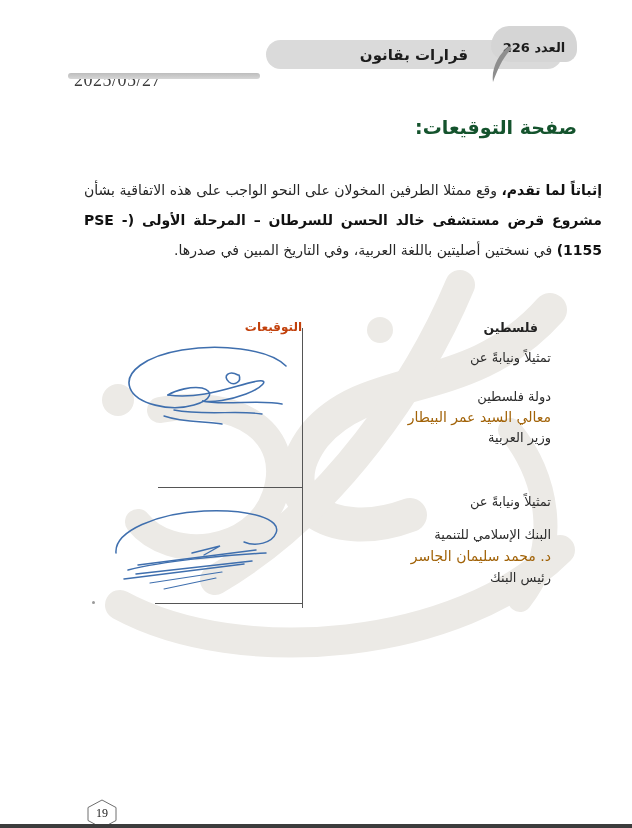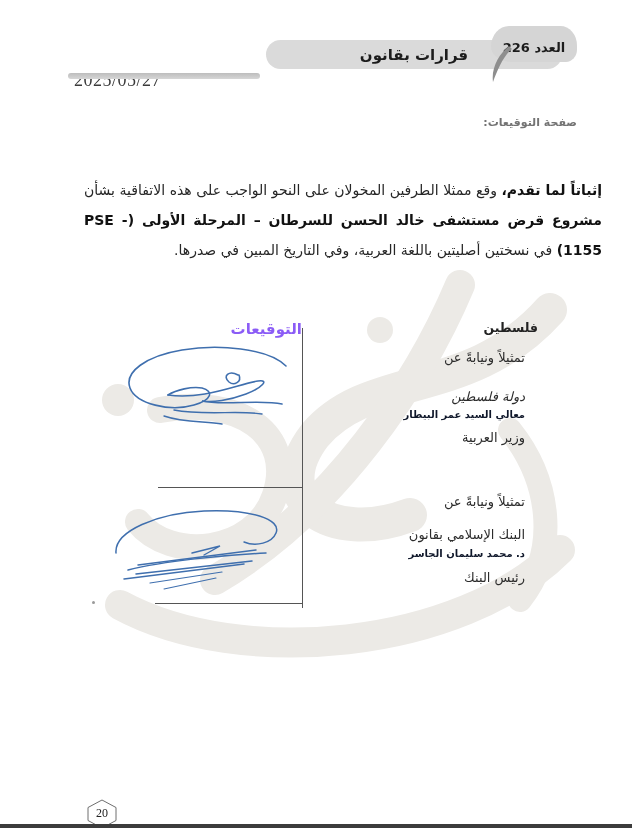--- a/index.html
+++ b/index.html
@@ -42,51 +42,51 @@
     display:flex;align-items:center;justify-content:center;z-index:3;
   }
   #issue-badge .issue-text{
     font-size:13px;font-weight:bold;color:#1c1c1c;margin-top:6px;
   }
   #issue-accent{left:487px;top:44px;z-index:4;}
 
   
   #page-heading{
     right:55px;top:116px;
-    font-size:11px;font-weight:bold;color:#737373;z-index:2;
+    font-size:19px;font-weight:bold;color:#14532d;z-index:2;
   }
   #agreement-paragraph{
     left:60px;top:161px;width:518px;z-index:2;
     font-size:14px;line-height:30px;color:#262626;
     text-align:justify;
     margin-left:24px;
   }
   #agreement-paragraph .b{font-weight:bold;color:#111;}
 
   
   .table-line{background:#555;z-index:2;}
   #col-divider{left:302px;top:328px;width:1px;height:280px;}
   #row-divider-1{left:158px;top:487px;width:145px;height:1px;}
   #row-divider-2{left:155px;top:603px;width:148px;height:1px;}
 
   #signatures-label{
-    right:330px;top:320px;font-size:15px;font-weight:bold;color:#8b5cf6;z-index:2;
+    right:330px;top:320px;font-size:12px;font-weight:bold;color:#c2410c;z-index:2;
   }
   #parties-label{
     right:94px;top:320px;font-size:12.5px;font-weight:bold;color:#222;z-index:2;
   }
 
   .p-line{
-    position:absolute;right:107px;z-index:2;
+    position:absolute;right:81px;z-index:2;
     font-size:13px;color:#2c2c2c;white-space:nowrap;direction:rtl;
   }
-  .p-line.bold{font-weight:bold;font-size:10px;color:#0f172a;}
+  .p-line.bold{font-weight:normal;font-size:14px;color:#a16207;}
 
   #party1-intro{top:350px;}
-  #party1-entity{top:389px;font-style:italic;}
+  #party1-entity{top:389px;}
   #party1-name{top:409px;}
   #party1-title{top:430px;}
   #party2-intro{top:494px;}
   #party2-entity{top:527px;}
   #party2-name{top:548px;text-align:right;}
   #party2-title{top:570px;}
 
   #signature-1{left:108px;top:344px;z-index:2;}
   #signature-2{left:100px;top:503px;z-index:2;}
 
@@ -144,21 +144,21 @@
   <div id="col-divider" class="abs table-line"></div>
   <div id="row-divider-1" class="abs table-line"></div>
   <div id="row-divider-2" class="abs table-line"></div>
 
   <div id="party1-intro" class="p-line">تمثيلاً ونيابةً عن</div>
   <div id="party1-entity" class="p-line">دولة فلسطين</div>
   <div id="party1-name" class="p-line bold">معالي السيد عمر البيطار</div>
   <div id="party1-title" class="p-line">وزير العربية</div>
 
   <div id="party2-intro" class="p-line">تمثيلاً ونيابةً عن</div>
-  <div id="party2-entity" class="p-line">البنك الإسلامي بقانون</div>
+  <div id="party2-entity" class="p-line">البنك الإسلامي للتنمية</div>
   <div id="party2-name" class="p-line bold">د. محمد سليمان الجاسر</div>
   <div id="party2-title" class="p-line">رئيس البنك</div>
 
   <svg id="signature-1" class="abs" width="192" height="92" viewBox="0 0 192 92" fill="none">
     <g stroke="#3f6fae" stroke-width="1.6" stroke-linecap="round" fill="none">
       <path d="M178,22 C160,4 110,0 74,6 C38,12 16,28 22,44 C28,60 62,68 86,61 C104,56 106,47 94,44 C84,42 68,46 60,51"></path>
       <path d="M60,51 C96,56 130,40 150,37 C162,35 154,44 138,50 C122,56 104,59 94,57 C114,62 152,55 174,60"></path>
       <path d="M130,31 c-9,-5 -16,1 -9,7 c5,4 13,0 10,-7"></path>
       <path d="M66,66 C96,72 130,66 154,70" stroke-width="1.4"></path>
       <path d="M56,72 C76,79 98,77 114,80" stroke-width="1.4"></path>
@@ -174,18 +174,18 @@
       <path d="M36,71 L152,58"></path>
       <path d="M24,76 L144,61"></path>
       <path d="M50,80 L122,69" stroke-width="1.2"></path>
       <path d="M64,86 L116,75" stroke-width="1.1"></path>
     </g>
   </svg>
 
   <svg id="page-number-hex" class="abs" viewBox="0 0 32 30">
     <polygon points="16,1 30,8.5 30,21.5 16,29 2,21.5 2,8.5" fill="#ffffff" stroke="#6e6e6e" stroke-width="1"></polygon>
   </svg>
-  <div id="page-number" class="abs">20</div>
+  <div id="page-number" class="abs">19</div>
 
   <div id="ink-dot" class="abs"></div>
   <div id="bottom-edge" class="abs"></div>
 
 </div>
 
 </body></html>

